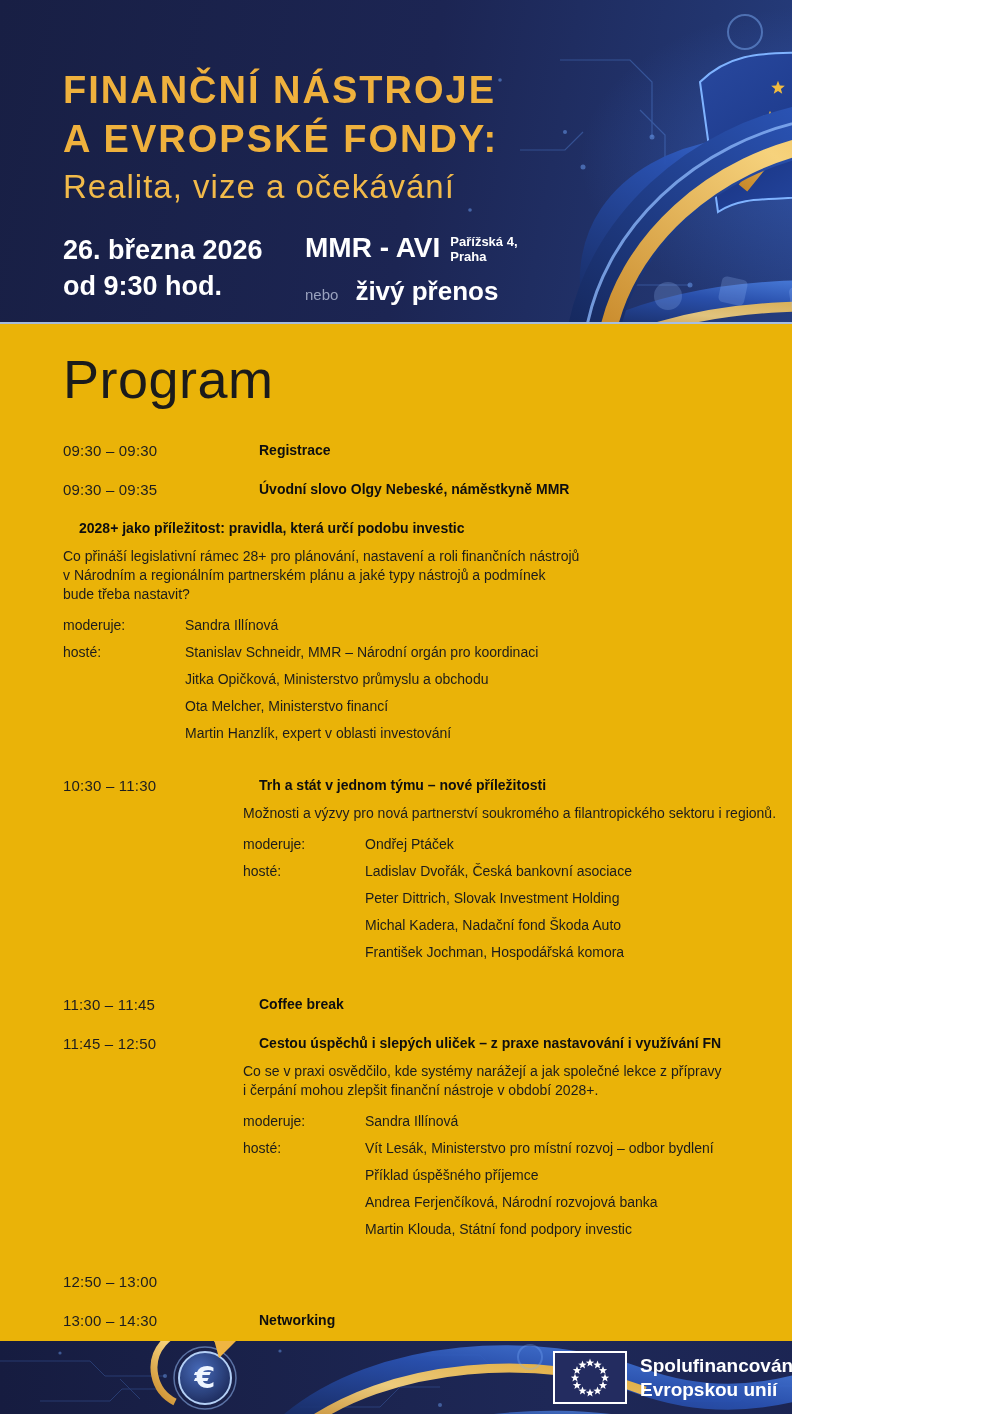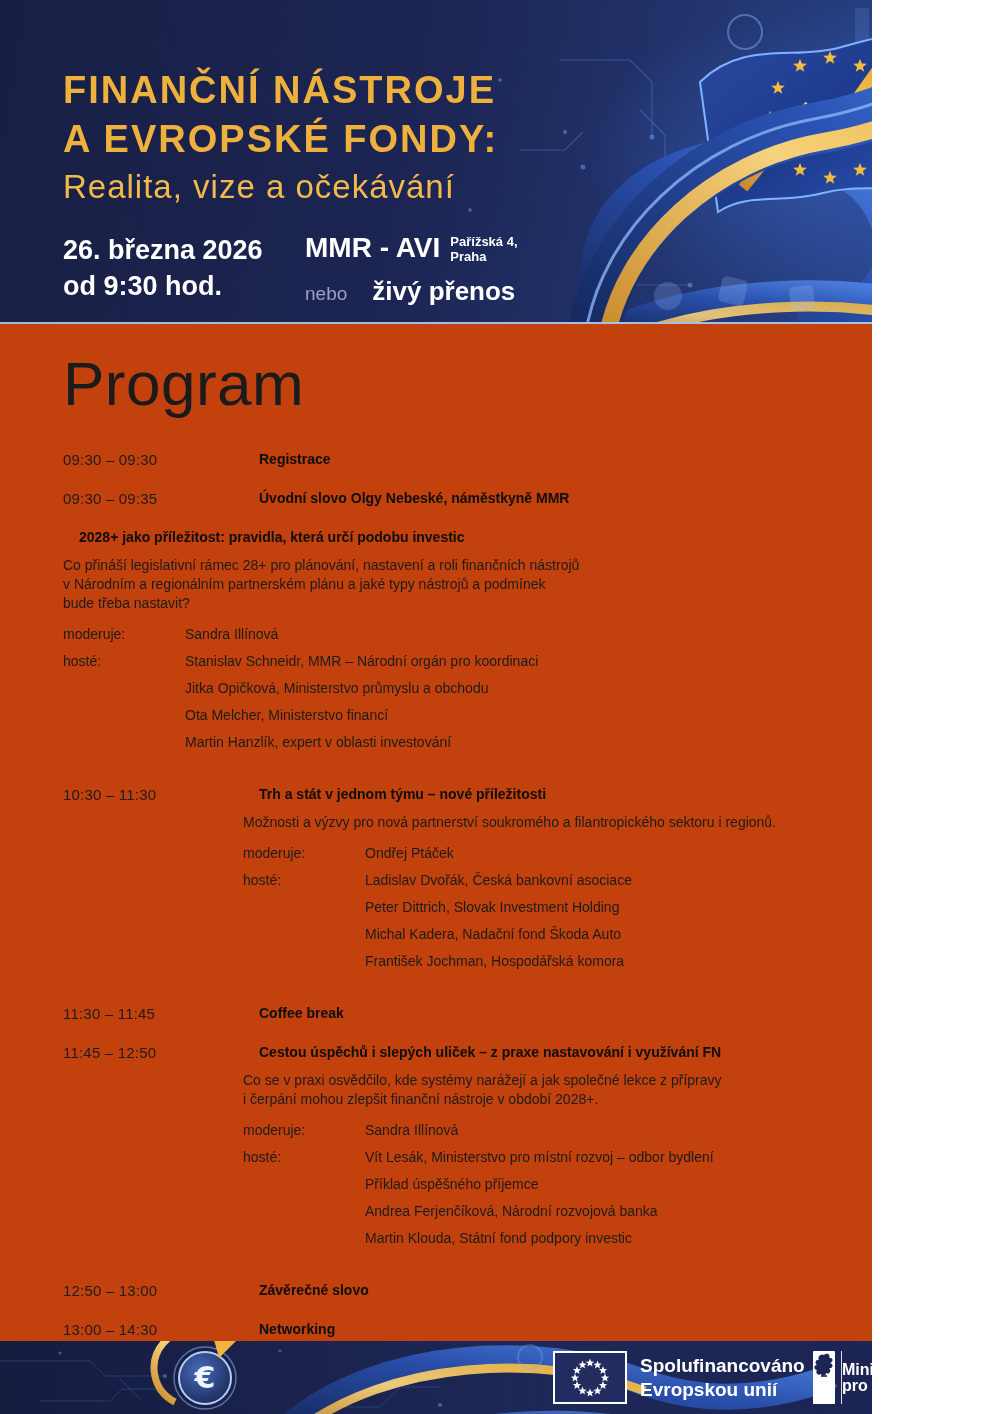--- a/index.html
+++ b/index.html
@@ -1,19 +1,19 @@
 <!DOCTYPE html>
 <html lang="cs"><head>
 <meta charset="utf-8">
 <style>
   html,body { margin:0; padding:0; background:#ffffff; }
   .page {
-    position:relative; width:872px; height:1414px; overflow:hidden;
+    position:relative; width:792px; height:1414px; overflow:hidden;
     font-family:"Liberation Sans","DejaVu Sans",sans-serif;
-    background:#c2410c; color:#1d1d1f;text-decoration:underline;
+    background:#eab308; color:#1d1d1f;text-decoration:underline;
   }
 
   
   .header {
     position:absolute; top:0; left:0; width:1000px; height:322px;
     background:linear-gradient(100deg,#181f44 0%,#1c2553 42%,#22356f 68%,#2b4a96 100%);
     border-bottom:2px solid rgba(190,215,245,.85);
   }
   .header-art { position:absolute; inset:0; z-index:1; }
   .header-text { position:absolute; inset:0; z-index:2; }
@@ -27,27 +27,27 @@
     font-size:33px; font-weight:400; letter-spacing:1px; color:#f2ba4a;
   }
   .hdr-date {
     position:absolute; left:63px; top:232px;
     font-size:27px; line-height:36px; font-weight:800; color:#ffffff;
   }
   .hdr-venue { position:absolute; left:305px; top:232px; display:flex; align-items:flex-start; }
   .venue-name { font-size:28px; font-weight:800; color:#ffffff; }
   .venue-addr { margin-left:10px; margin-top:2px; font-size:13px; line-height:15px; font-weight:700; color:#ffffff; }
   .hdr-stream { position:absolute; left:305px; top:276px; }
-  .stream-prefix { font-size:19px; font-weight:400; color:#99a1bd; margin-right:25px; }
+  .stream-prefix { font-size:15px; font-weight:400; color:#99a1bd; margin-right:17px; }
   .stream-label { font-size:26px; font-weight:800; color:#ffffff; }
 
   
   .content { position:absolute; top:322px; left:0; width:1000px; padding:0 45px 0 63px; box-sizing:border-box; }
   .program-heading {
-    margin:26px 0 30px 0; font-size:62px; font-weight:300; letter-spacing:.5px; color:#1b1b1b;
+    margin:26px 0 30px 0; font-size:54px; font-weight:300; letter-spacing:.5px; color:#1b1b1b;
   }
   .session { display:flex; margin-bottom:18px; }
   .session.detailed { margin-bottom:28px; }
   .session-time { flex:0 0 180px; font-size:15px; line-height:21px; color:#1d1d1f; letter-spacing:.2px; }
   .session-body { flex:1 1 auto; max-width:712px; }
   .session-title { font-size:14px; line-height:21px; font-weight:700; color:#0e0e0f;margin-left:16px; }
   .session-desc {
     margin-top:8px; font-size:14px; line-height:19px; color:#1c1c1c; white-space:pre-line;
   }
   .session-roles { margin-top:8px; font-size:14px; color:#1c1c1c; }
@@ -283,24 +283,20 @@
                   <div>Příklad úspěšného příjemce</div>
                   <div>Andrea Ferjenčíková, Národní rozvojová banka</div>
                   <div>Martin Klouda, Státní fond podpory investic</div>
                 </div>
           </div>
         </div>
       </div>
     </div>
         <div class="session">
       <div class="session-time">12:50 – 13:00</div>
-      <div class="session-body">
-        <div class="session-title">Závěrečné slovo</div>
-
-      </div>
     </div>
         <div class="session">
       <div class="session-time">13:00 – 14:30</div>
       <div class="session-body">
         <div class="session-title">Networking</div>
 
       </div>
     </div>
       </div>
   </div>

